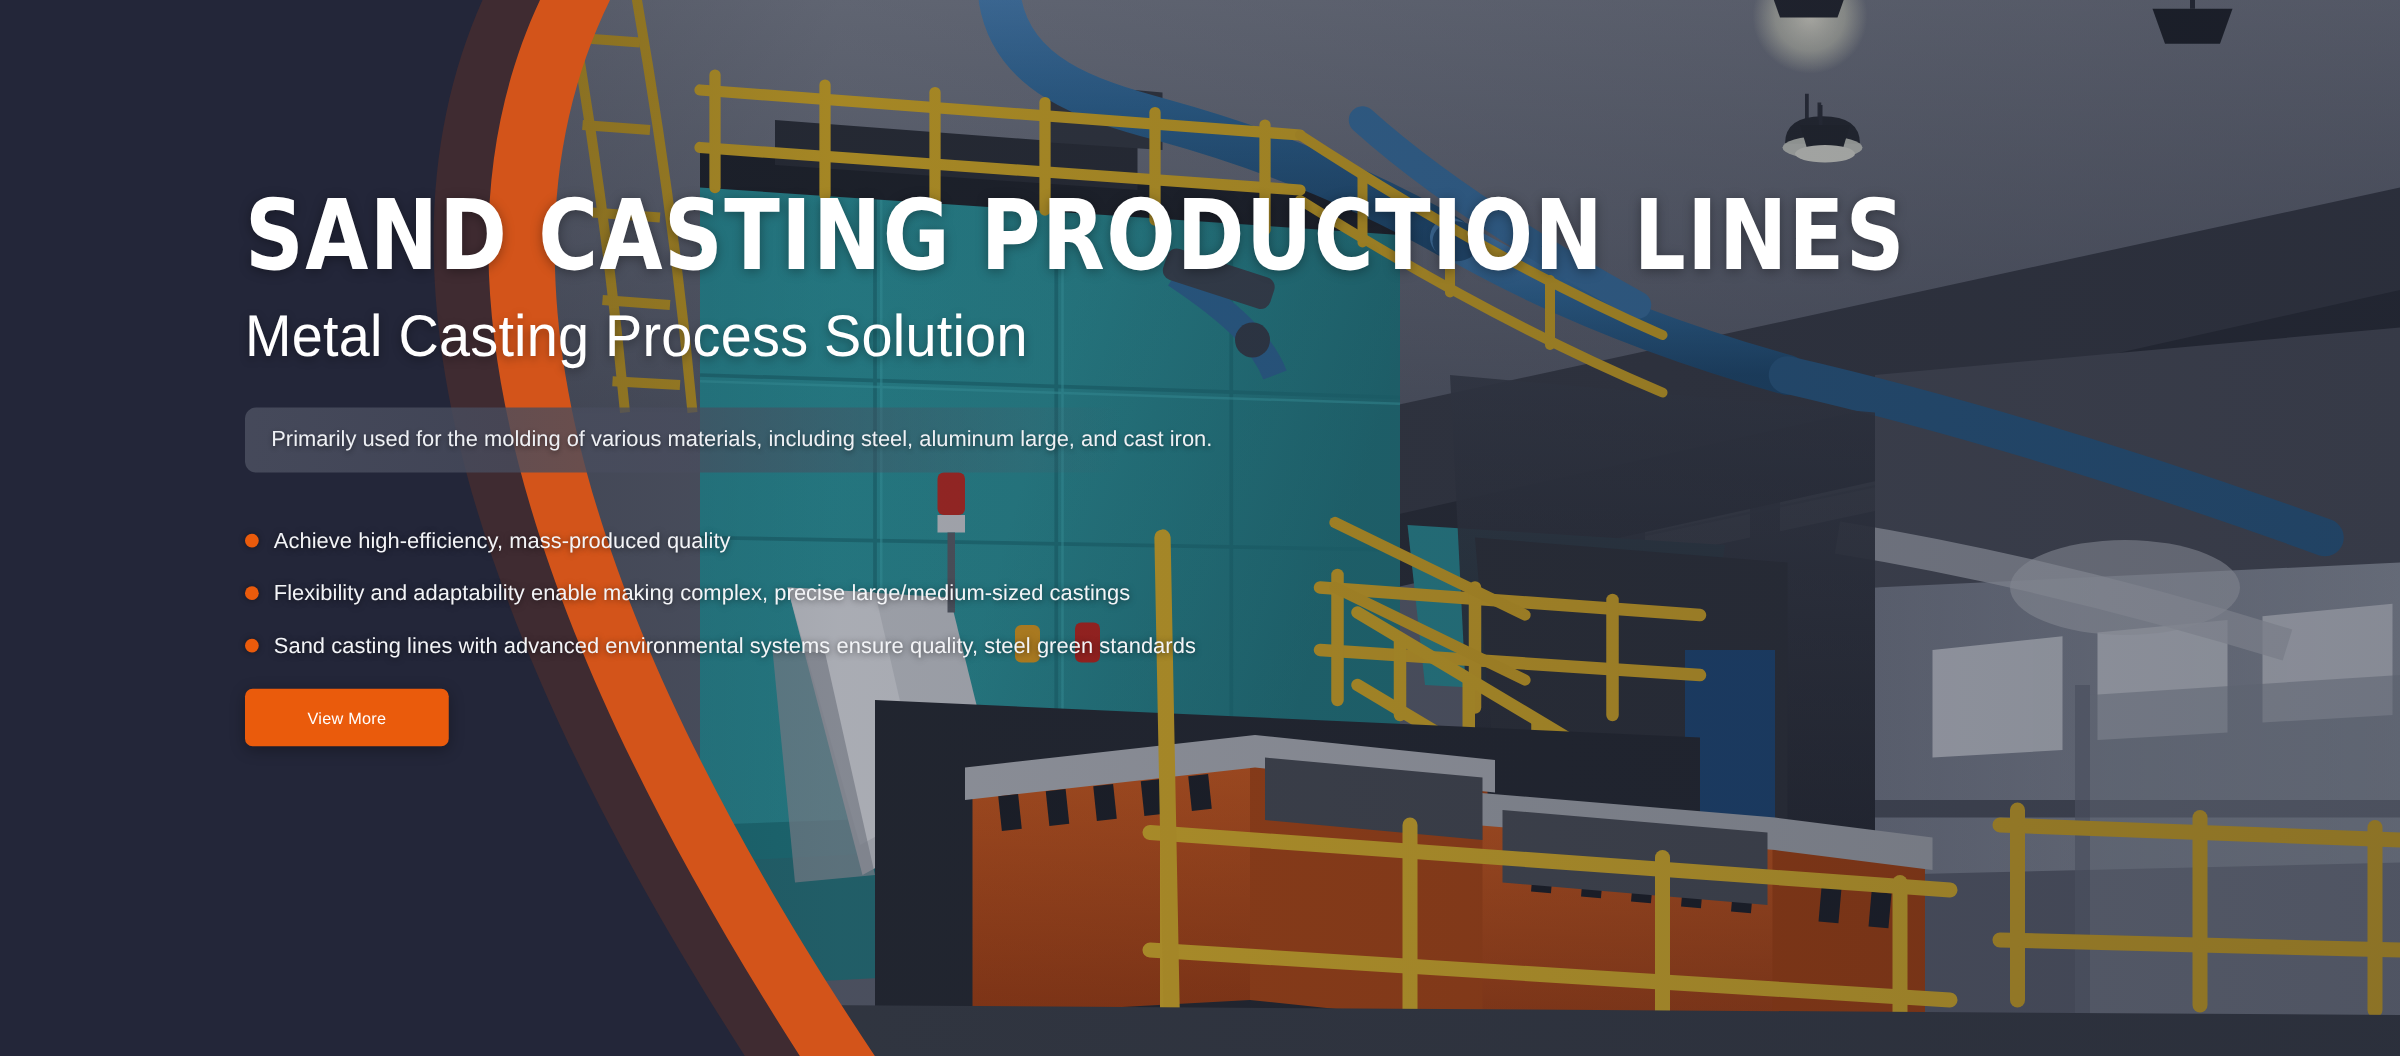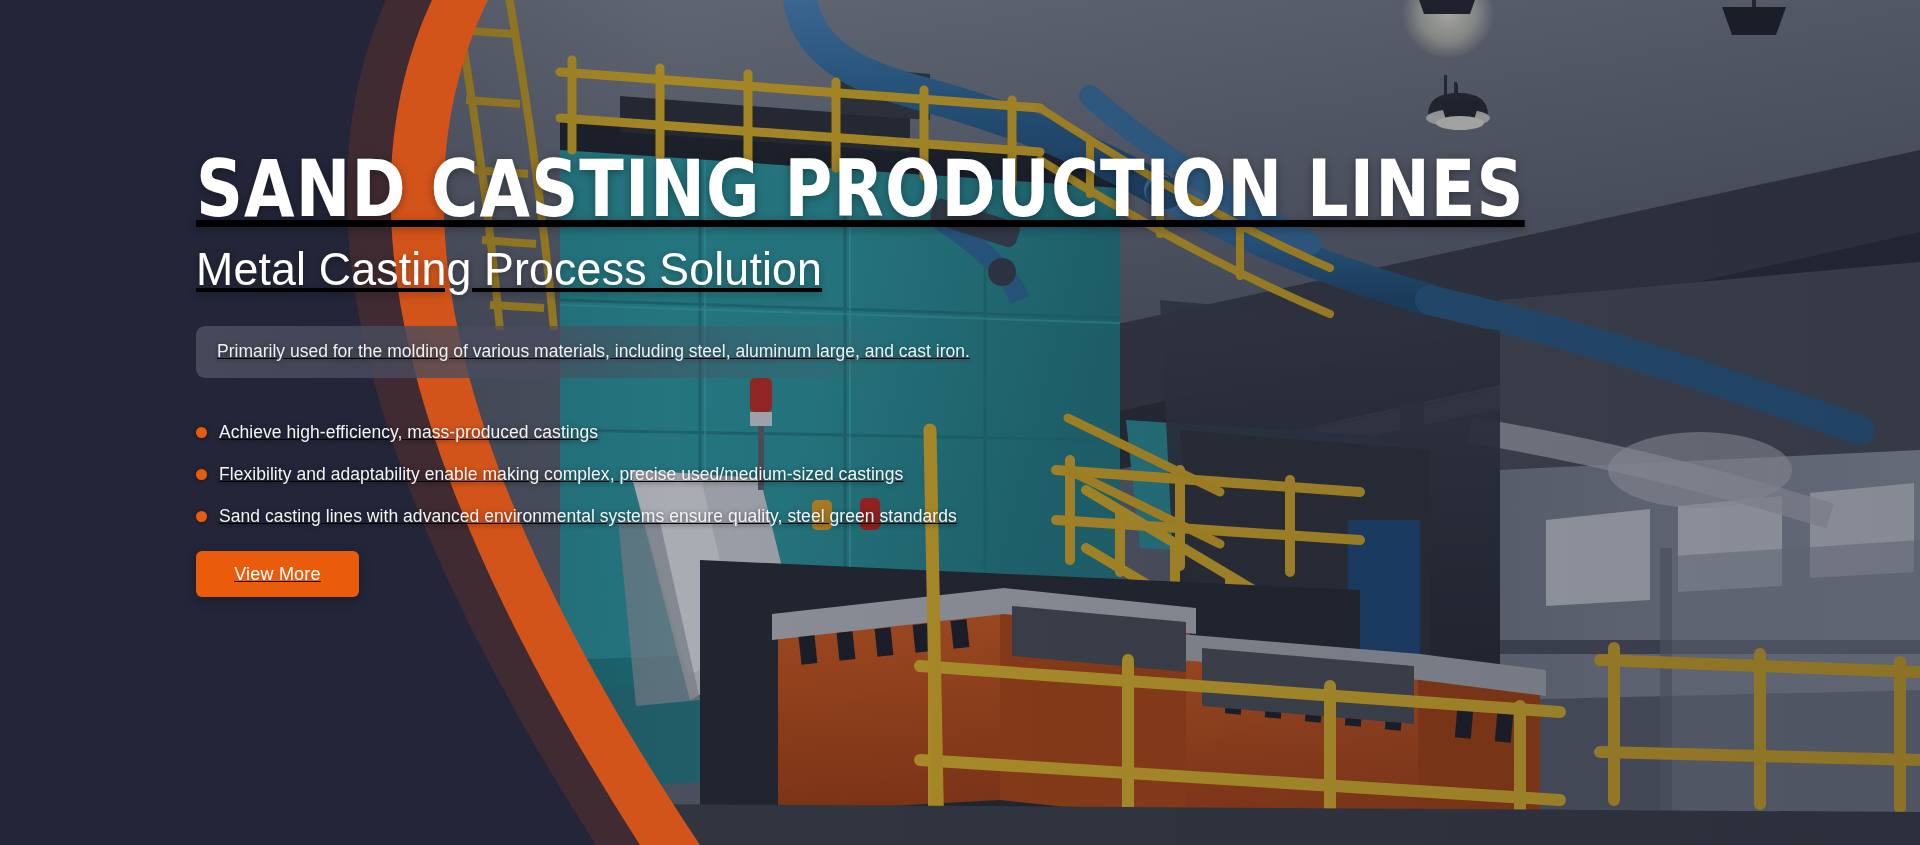--- a/index.html
+++ b/index.html
@@ -22,21 +22,21 @@
 
   
   .swoosh { position:absolute; inset:0; pointer-events:none; }
   .swoosh svg { display:block; width:1920px; height:845px; }
 
   
   .content {
     position:absolute; left:0; top:0;
     width:1000px; height:757px;
     padding:0 0 0 196px;
-    display:flex; flex-direction:column; justify-content:center;text-decoration:underline;
+    display:flex; flex-direction:column; justify-content:center;
   }
   .title {
     font-family:"DejaVu Sans Condensed","Liberation Sans Narrow","Liberation Sans", sans-serif;
     font-weight:900;
     font-size:78px;
     line-height:.96;
     letter-spacing:1.2px;
     color:#ffffff;
     text-transform:uppercase;
     transform:scaleX(.93);
@@ -85,21 +85,21 @@
     white-space:nowrap;
     text-shadow:0 1px 5px rgba(0,0,0,.55);
   }
   .cta {
     margin-top:24px;
     width:163px; height:46px;
     border:none; border-radius:6px;
     background:#ea5b0c;
     color:#ffffff;
     font-family:"Liberation Sans", sans-serif;
-    font-size:18px;
+    font-size:13px;
     letter-spacing:.2px;
     cursor:pointer;
     display:flex; align-items:center; justify-content:center;
     box-shadow:0 3px 12px rgba(0,0,0,.3);
   }
 </style>
 </head>
 <body>
 
 <div class="hero">
@@ -379,25 +379,25 @@
 
     <h2 class="subtitle">Metal Casting Process Solution</h2>
 
     <div class="desc-wrap">
       <p class="desc">Primarily used for the molding of various materials, including steel, aluminum large, and cast iron.</p>
     </div>
 
     <ul class="bullets" style="list-style:none;">
       <li class="bullet">
         <span class="dot"></span>
-        <span class="bullet-text">Achieve high-efficiency, mass-produced castings</span>
+        <span class="bullet-text">Achieve high-efficiency, mass-produced quality</span>
       </li>
       <li class="bullet">
         <span class="dot"></span>
-        <span class="bullet-text">Flexibility and adaptability enable making complex, precise used/medium-sized castings</span>
+        <span class="bullet-text">Flexibility and adaptability enable making complex, precise large/medium-sized castings</span>
       </li>
       <li class="bullet">
         <span class="dot"></span>
         <span class="bullet-text"> Sand casting lines with advanced environmental systems ensure quality, steel green standards</span>
       </li>
     </ul>
 
     <button class="cta">View More</button>
   </div>
 </div>

